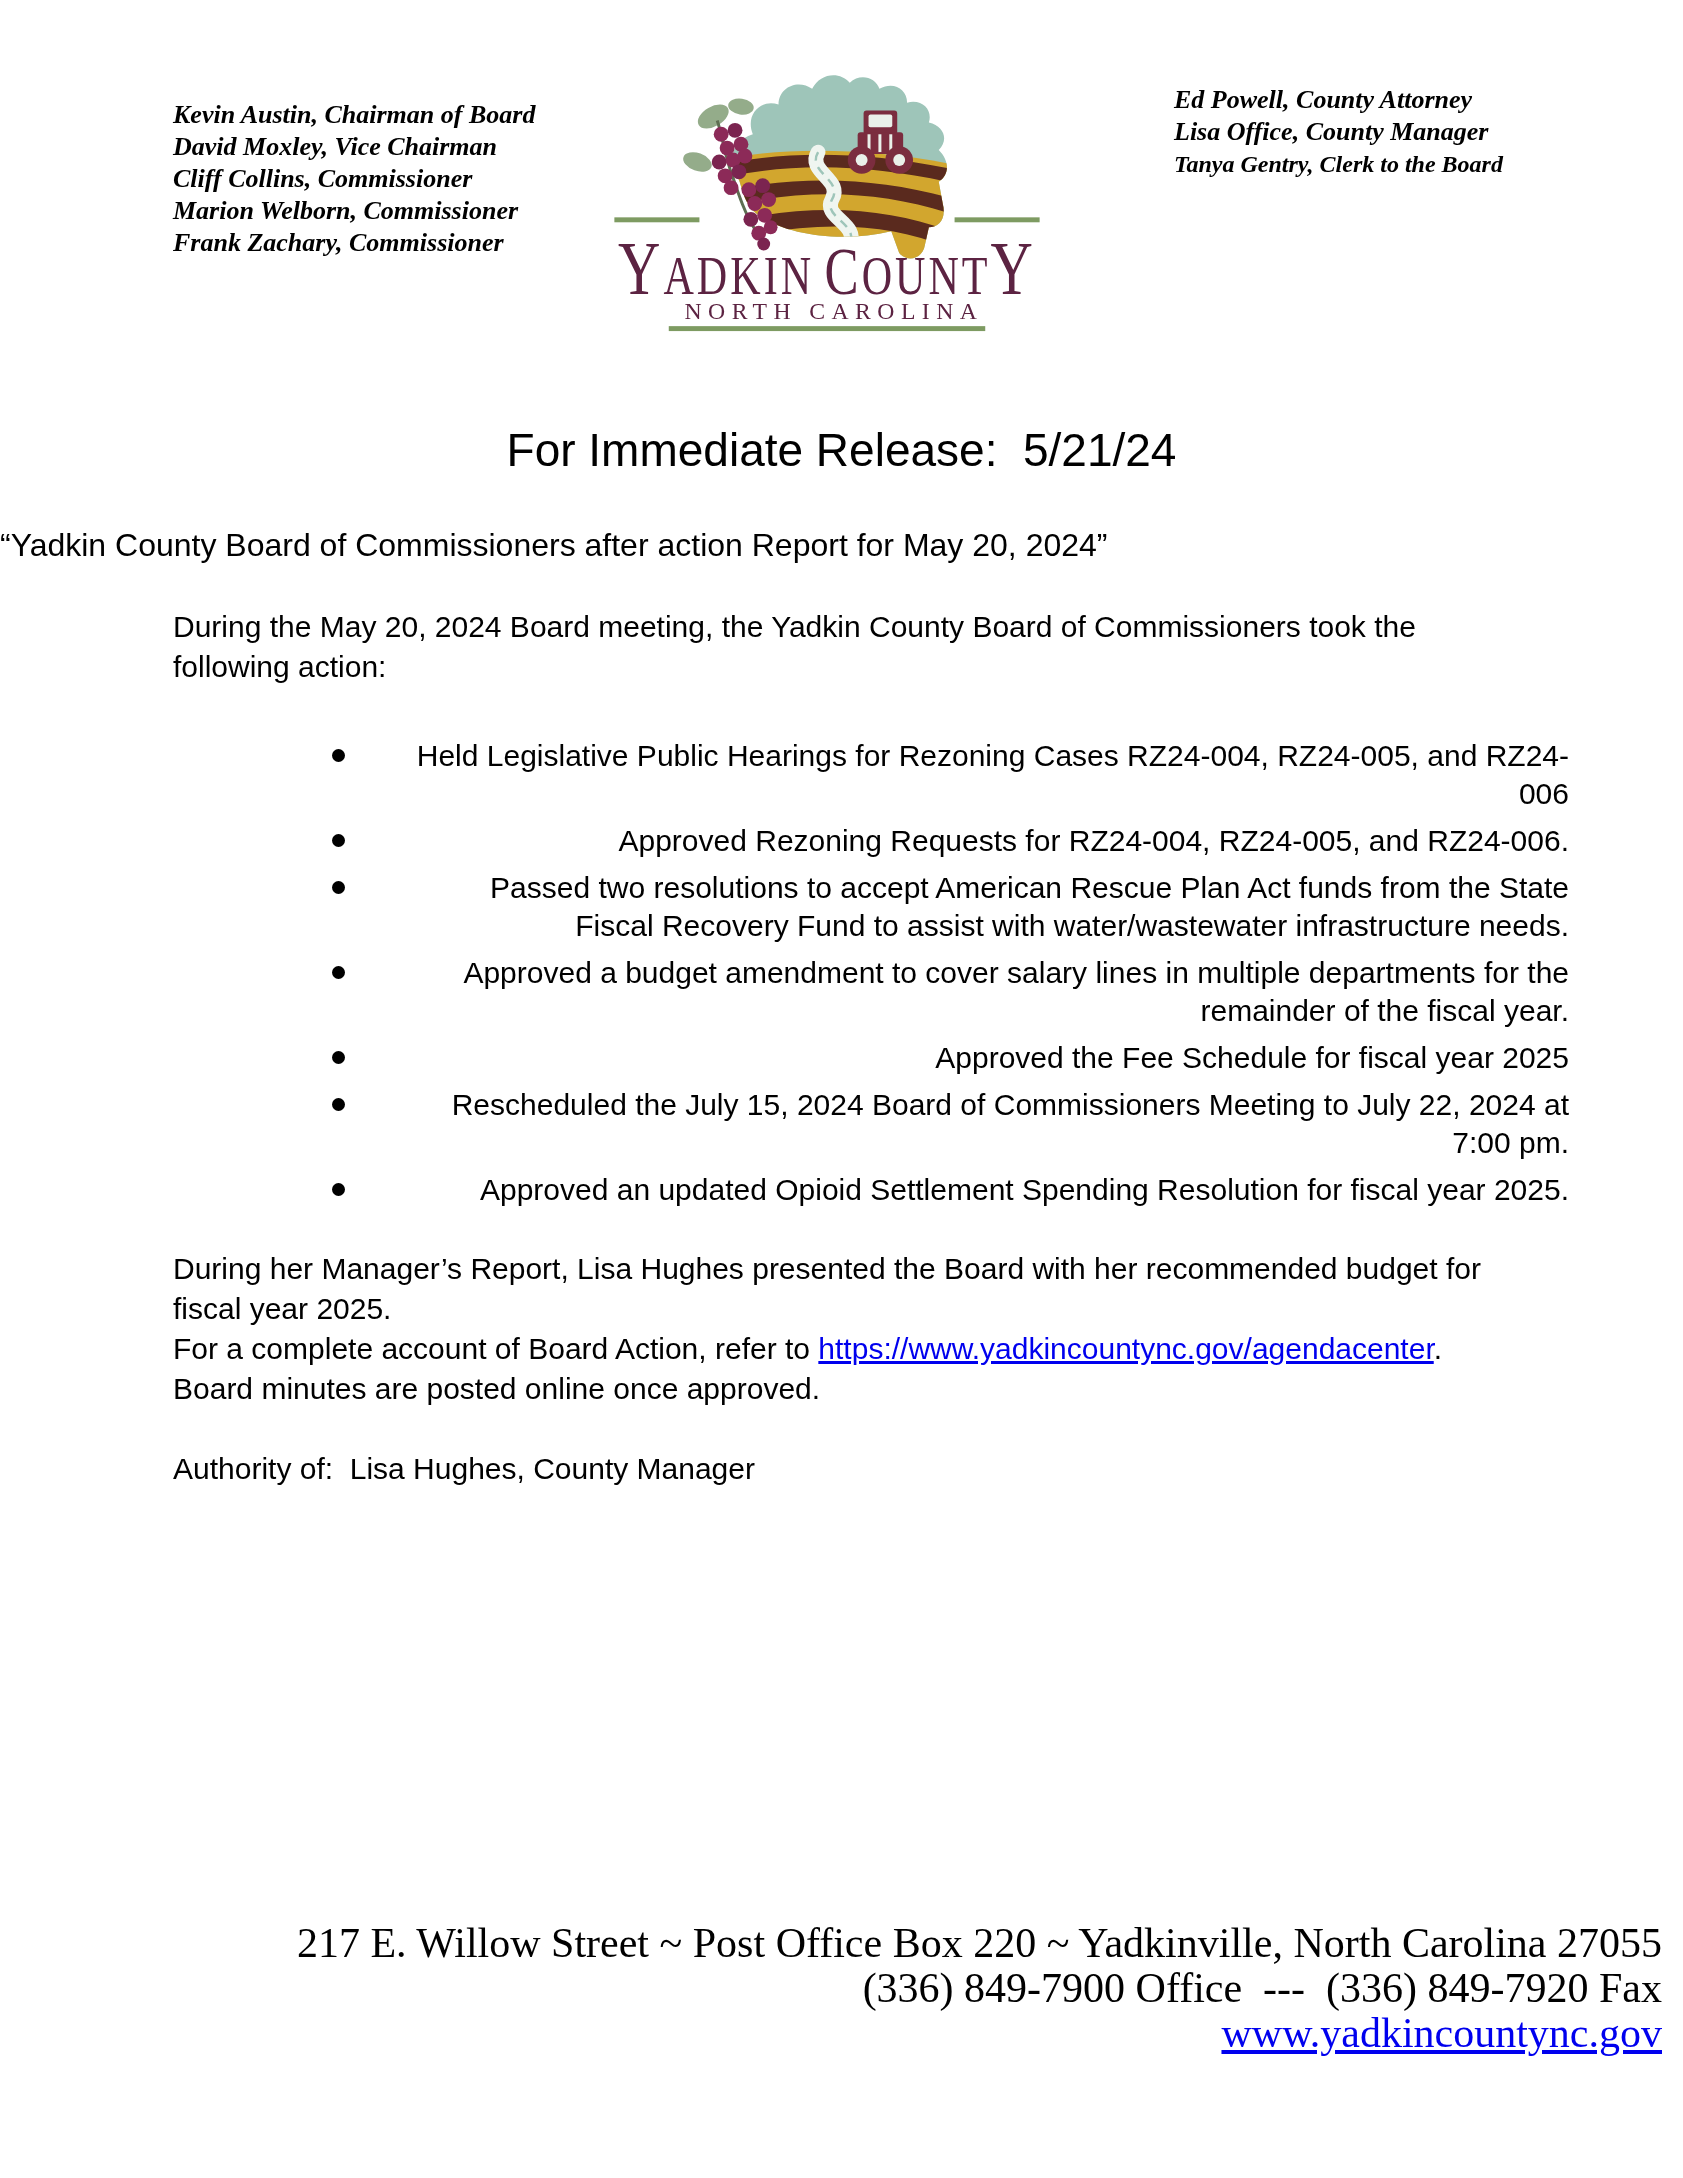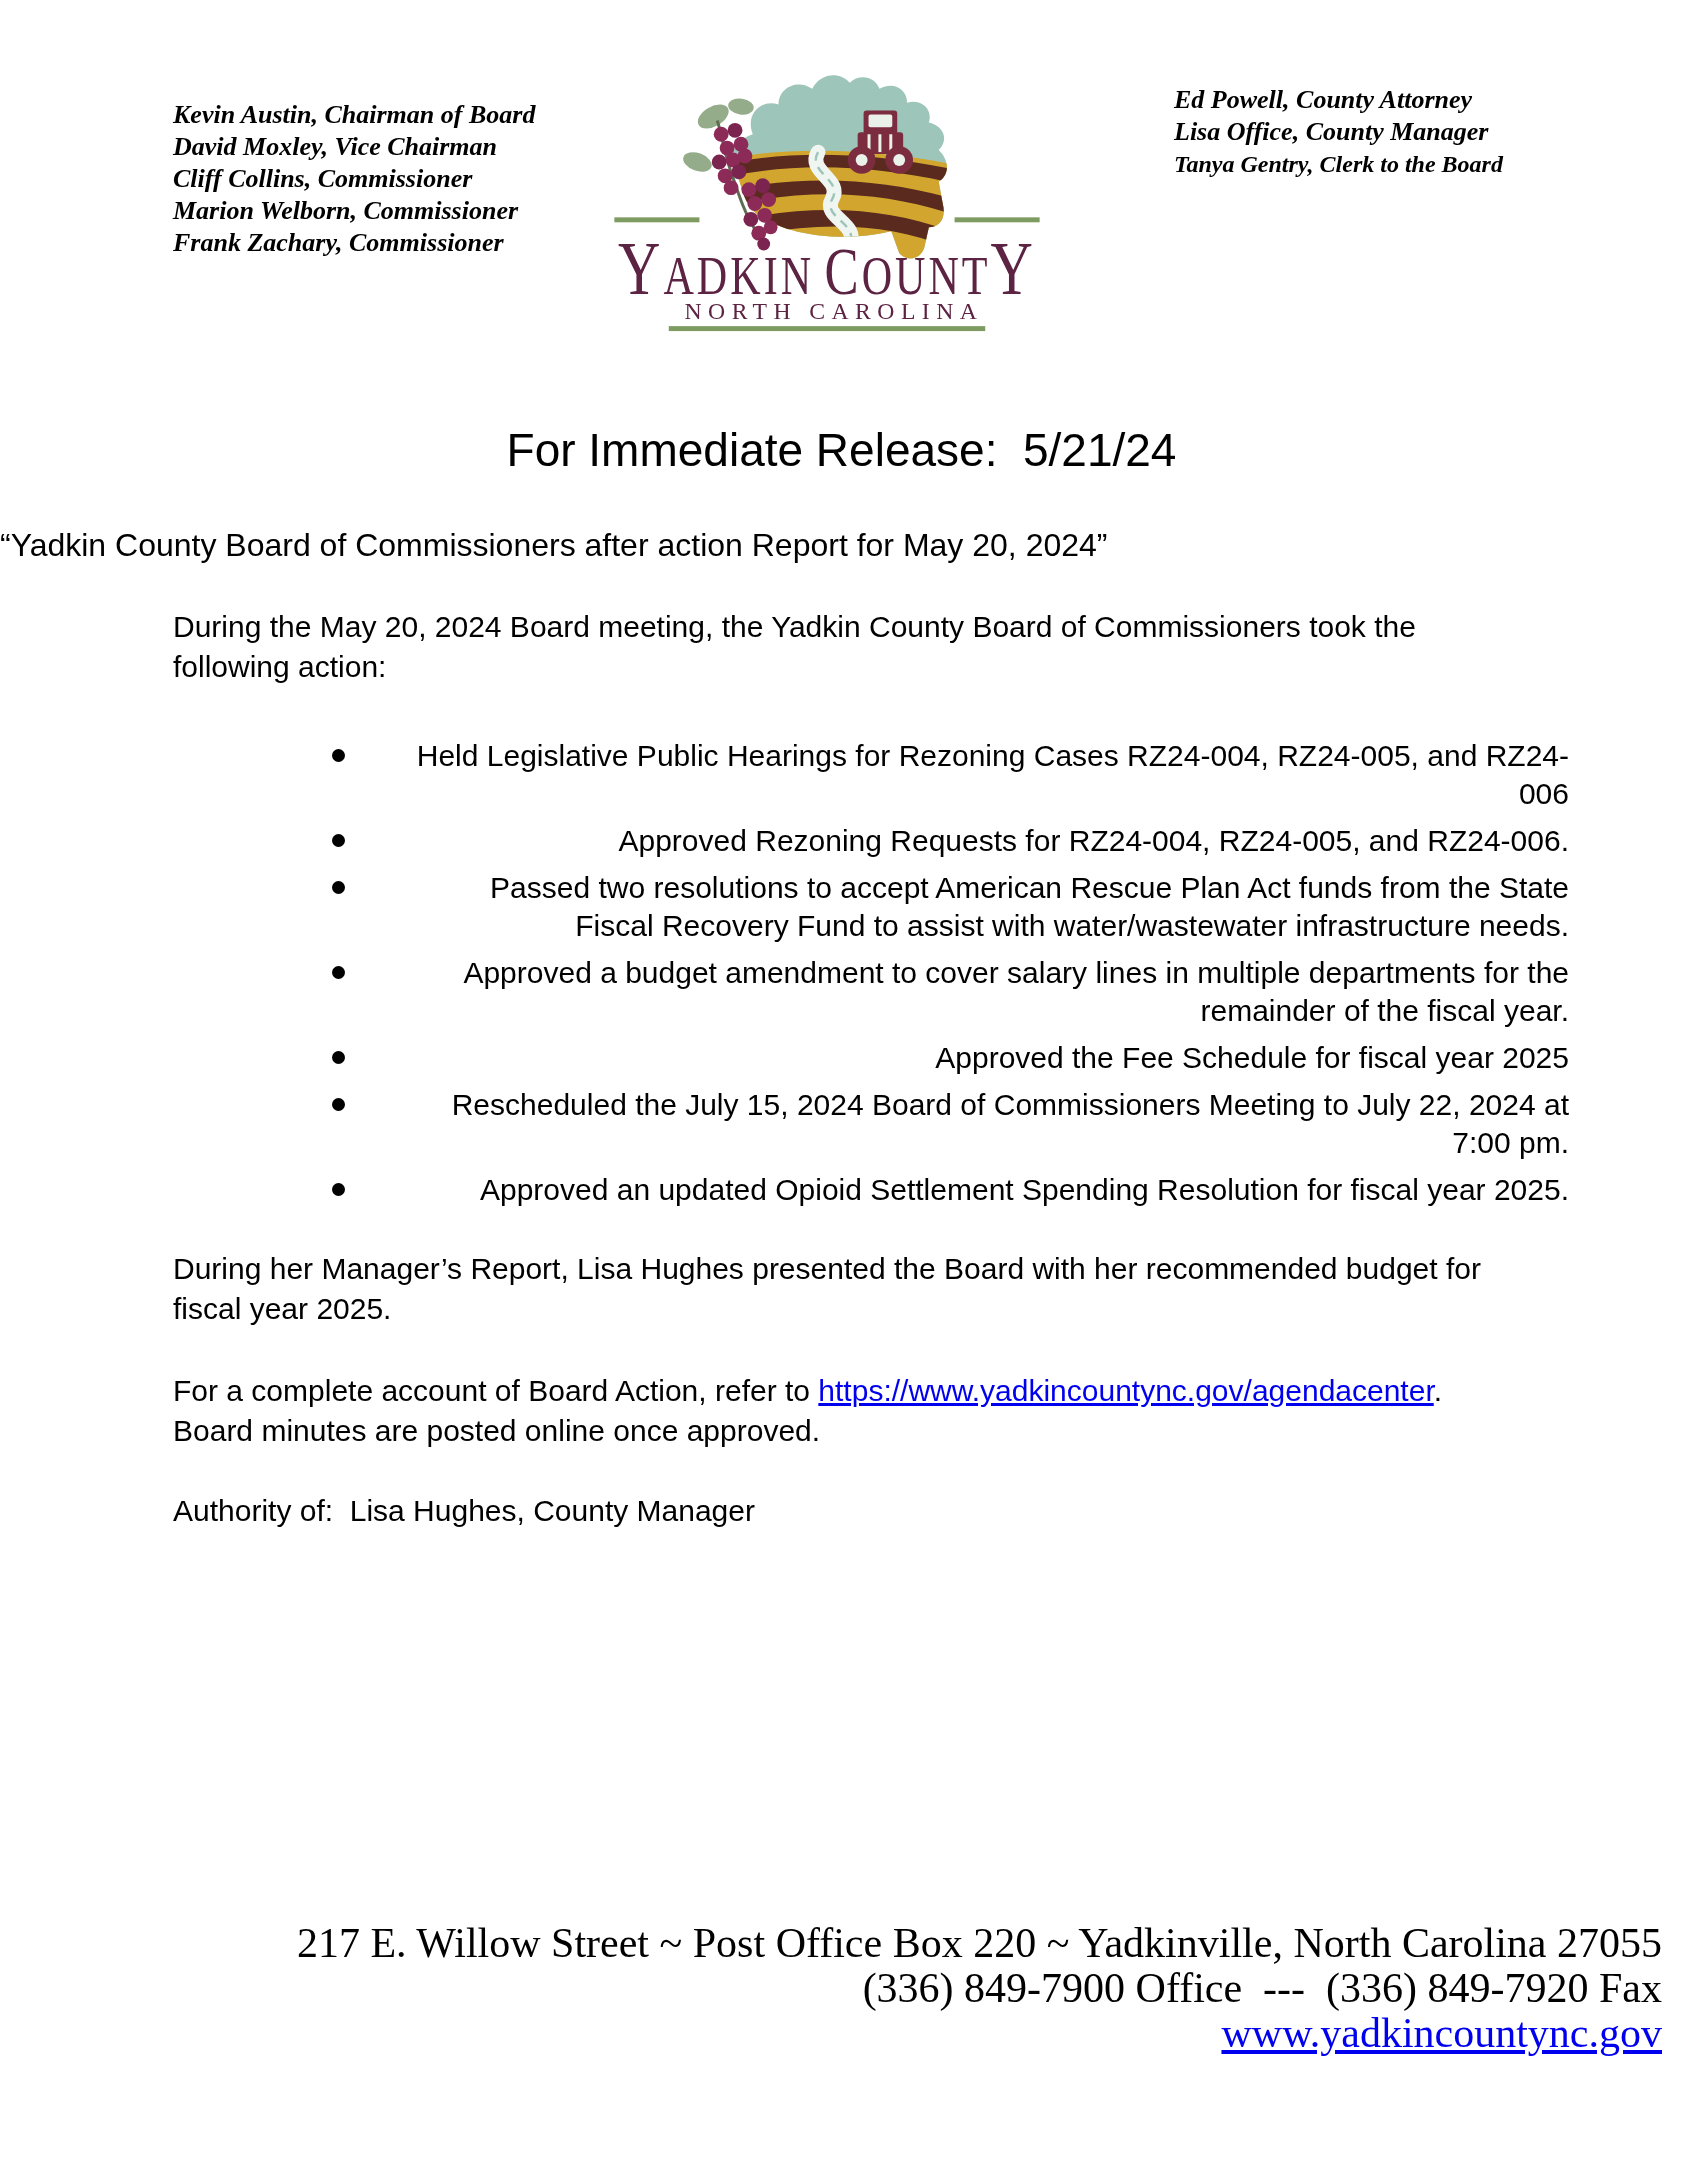--- a/index.html
+++ b/index.html
@@ -22,21 +22,21 @@
 
   
   .para { margin:0 173px; font-size:30px; line-height:40px; }
   .intro { margin-top:44px; }
   ul.bullets { list-style:none; margin:50px 0 0 0; padding:0 114px 0 327px;text-align:right; }
   ul.bullets li { position:relative; padding-left:45px; margin-bottom:9px;
                   font-size:30px; line-height:38px; white-space:pre-wrap; }
   ul.bullets li::before { content:""; position:absolute; left:5px; top:12px;
                   width:13px; height:13px; border-radius:50%; background:#000; }
   .manager { margin-top:40px; }
-  .account { margin-top:42px; }
+  .account { }
   .authority { margin-top:40px; }
   a.doc-link { color:#0000EE; text-decoration:underline; cursor:pointer; }
 
   
   .footer { position:absolute; top:1921px; left:0; width:1662px; text-align:right;
             font-family:"Liberation Serif", serif; font-size:42px; line-height:45px; }
   .footer a.doc-link { font-family:"Liberation Serif", serif; }
 </style>
 </head>
 <body>

